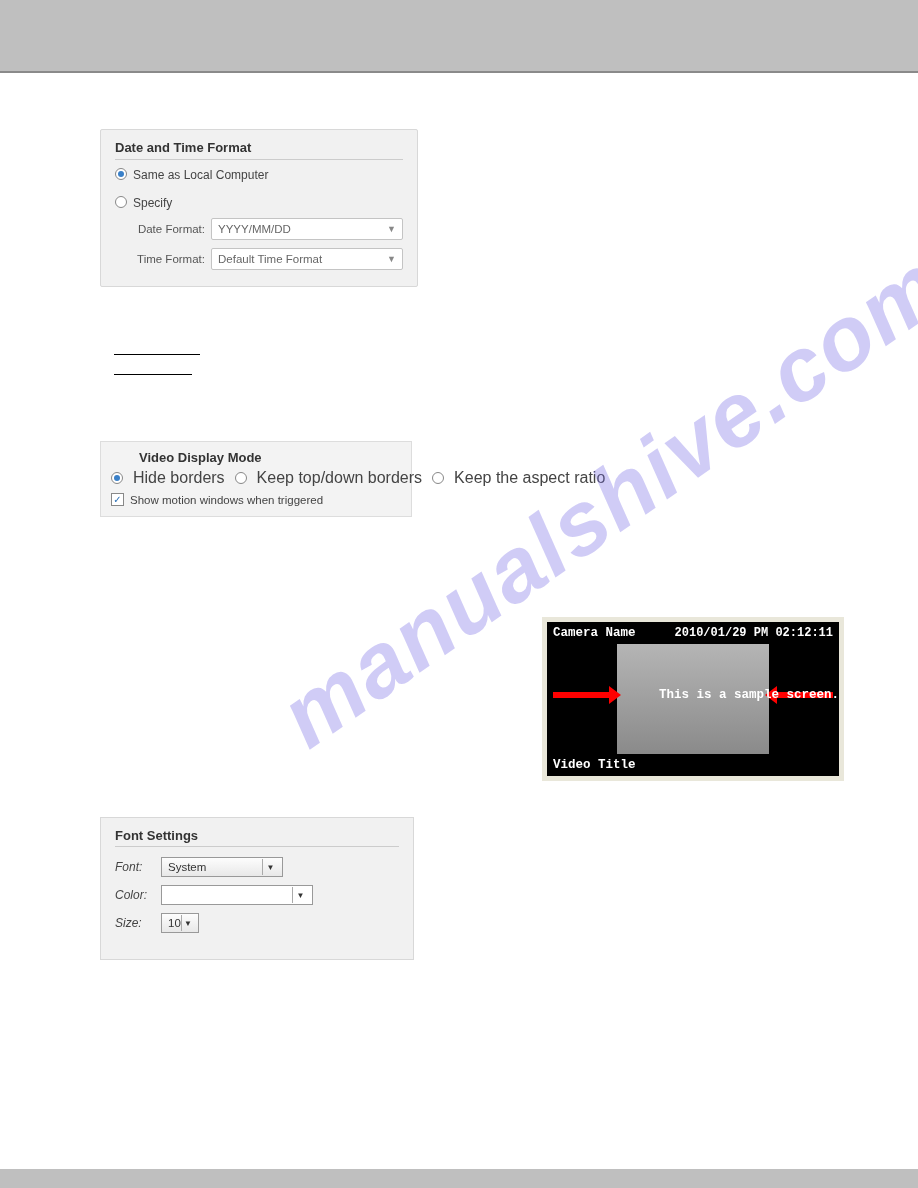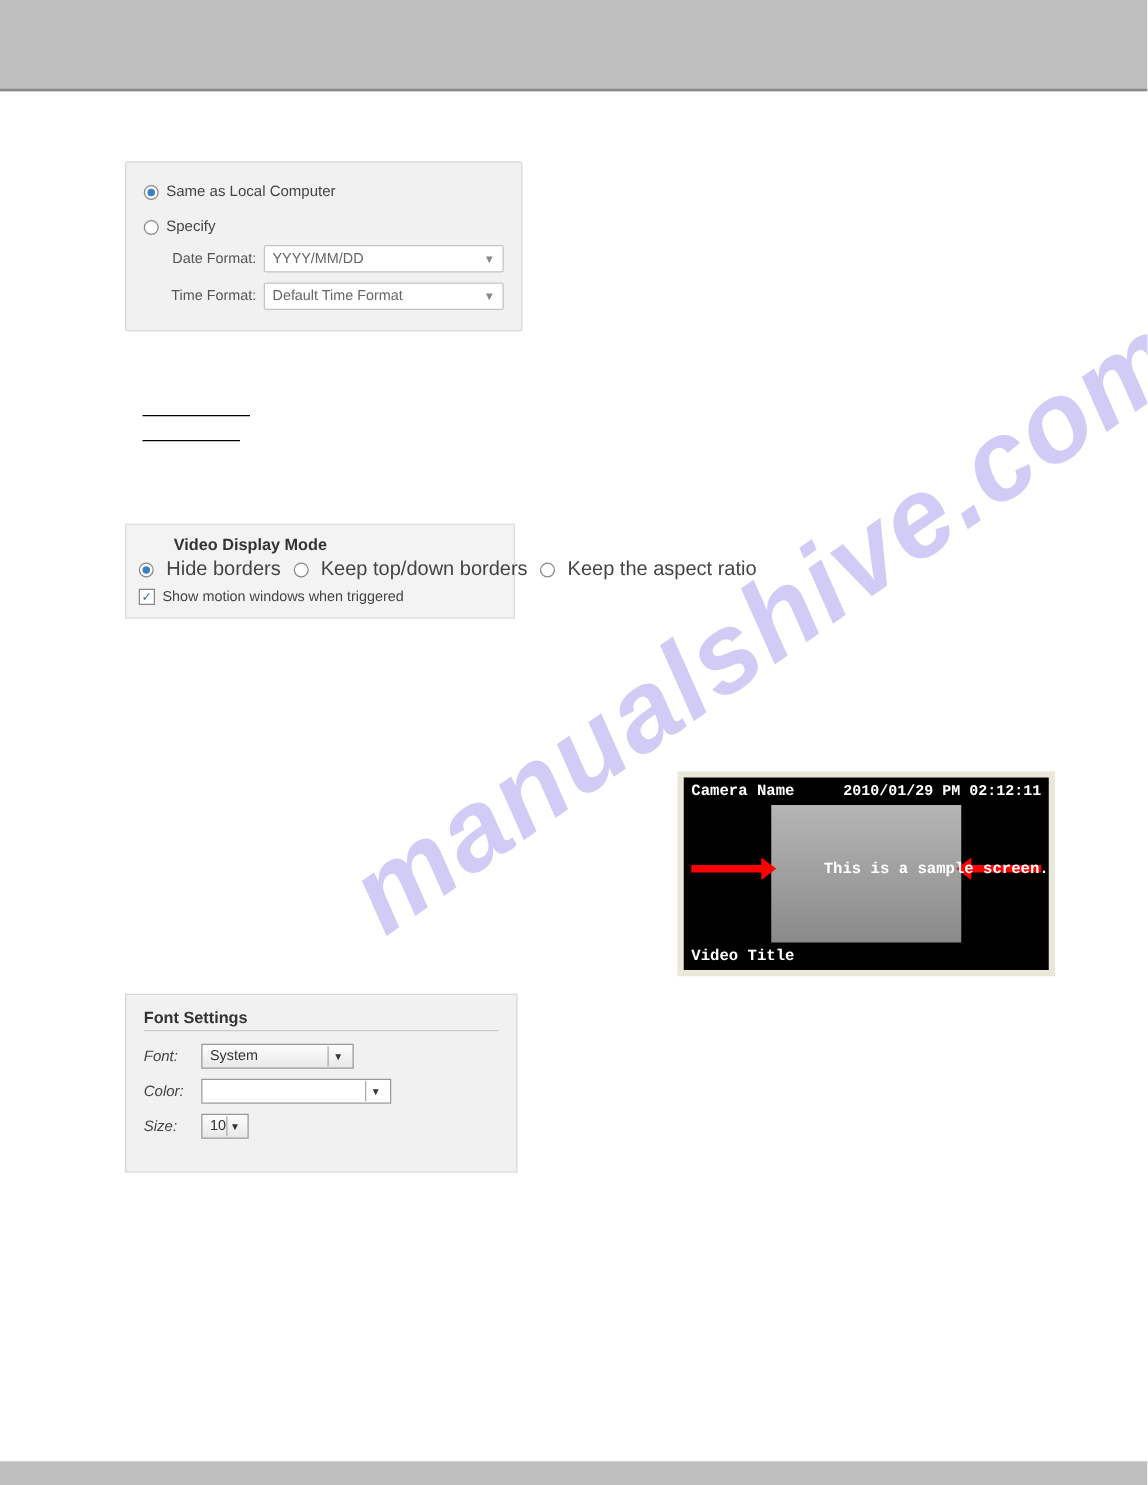--- a/index.html
+++ b/index.html
@@ -50,21 +50,21 @@
   .panel-title {
     font-weight: bold;
     color: #333;
     font-size: 13px;
     border-bottom: 1px solid #ccc;
     padding-bottom: 4px;
     margin-bottom: 8px;
   }
   .radio-row {
     display: flex;
-    align-items: flex-end;
+    align-items: flex-start;
     gap: 6px;
     margin: 6px 0;
     color: #444;
   }
   .radio-dot {
     width: 12px; height: 12px;
     border: 1px solid #888;
     border-radius: 50%;
     display: inline-flex;
     align-items: center; justify-content: center;
@@ -259,20 +259,21 @@
 </head>
 <body>
 
 <div class="top-bar"></div>
 
 <div class="page-wrap">
   <div class="content-area">
     <div class="watermark">manualshive.com</div>
 
     <div class="panel" style="margin-top:56px;">
+      <div class="panel-title">Date and Time Format</div>
       <div class="radio-row">
         <span class="radio-dot selected"></span>
         <span>Same as Local Computer</span>
       </div>
       <div class="radio-row" style="margin-top:14px;">
         <span class="radio-dot"></span>
         <span>Specify</span>
       </div>
       <div class="form-row">
         <span class="form-label">Date Format:</span>

